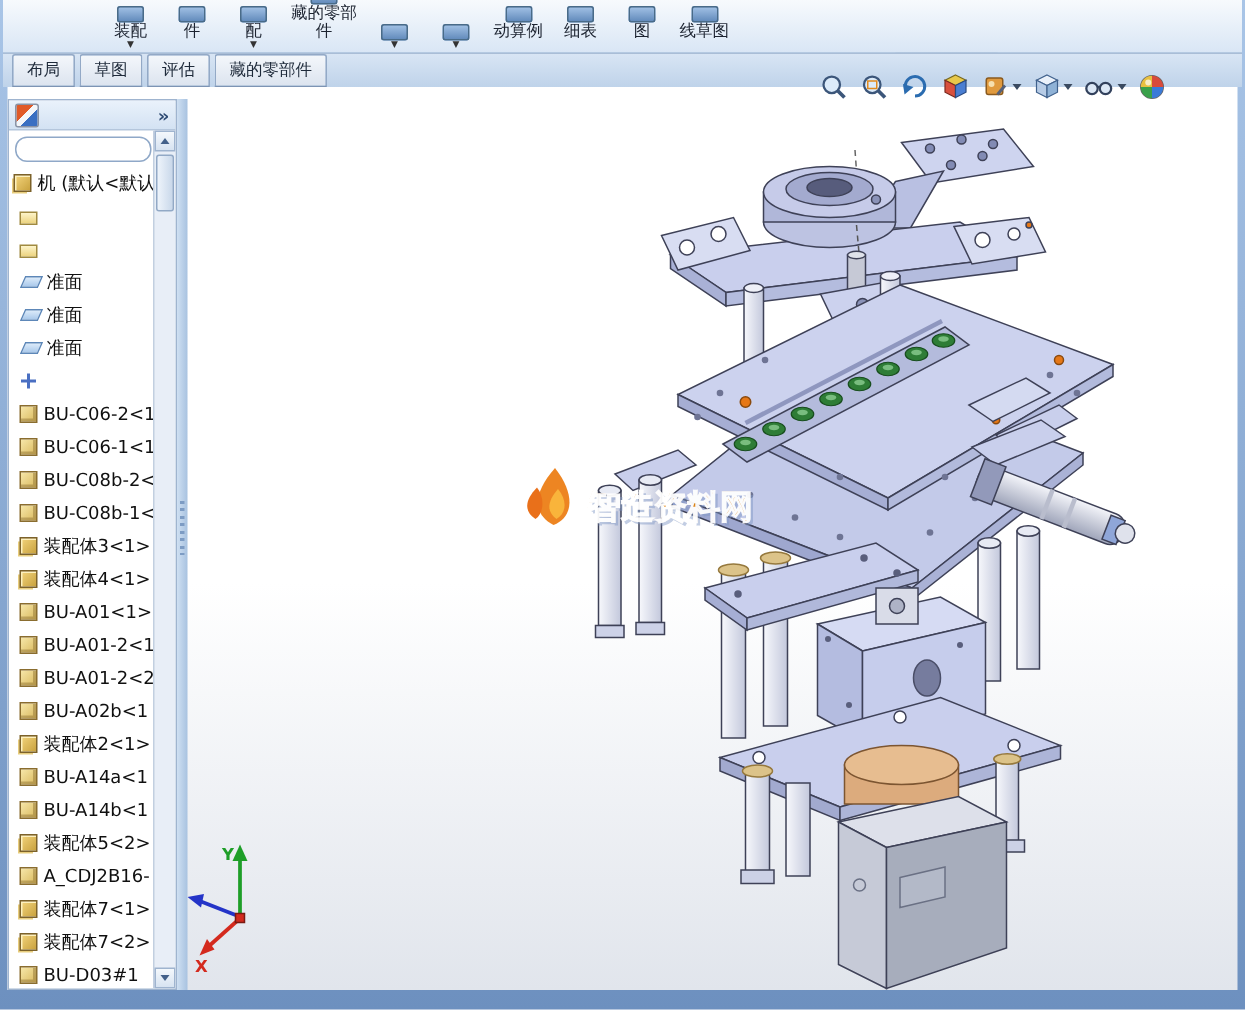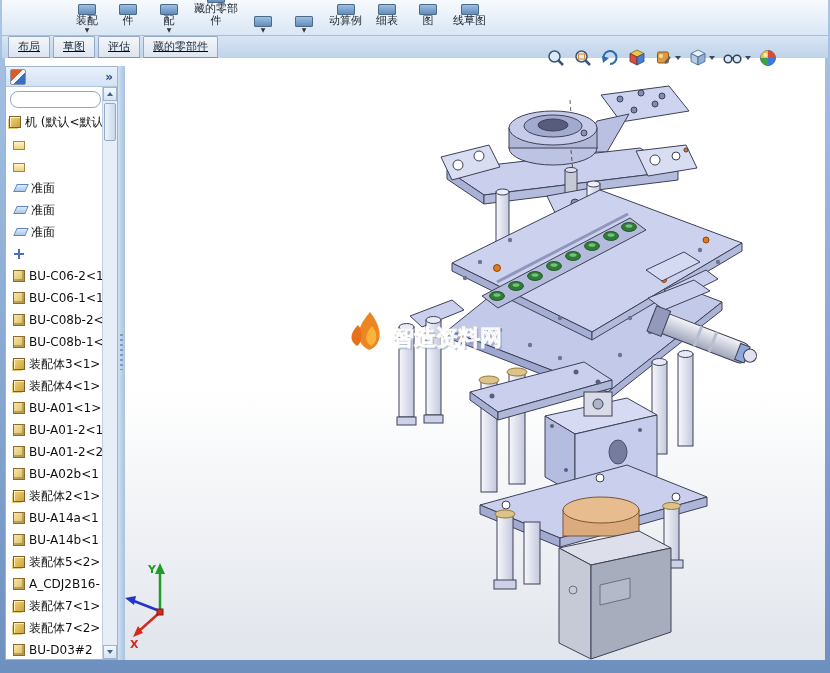--- a/index.html
+++ b/index.html
@@ -16,21 +16,21 @@
   .rbtn{display:flex;flex-direction:column;align-items:center;justify-content:flex-end;
     min-width:32px;max-width:50px;padding:0 3px;font-size:11px;color:#1c2330;line-height:12px;text-align:center;}
   .ric{width:18px;height:11px;border-radius:2px;flex:none;
     background:linear-gradient(#a6c5e8,#5d86b8);box-shadow:inset 0 0 0 1px #48694f33, inset 0 0 0 1px #4a6c97;}
   .rlabel{max-width:44px;}
   .rarrow{font-size:6px;color:#333;height:7px;line-height:6px;}
   .active-cmd{position:absolute;left:595px;top:2px;width:70px;height:31px;border:1px solid #86a7cc;border-radius:3px;
     background:linear-gradient(#eef6fe,#cfe3f6);box-shadow:inset 0 0 5px #b7d2ec;display:flex;align-items:center;justify-content:center;gap:4px;}
   
   .tabs{position:absolute;left:2px;top:36px;right:2px;height:22px;z-index:9;
-    background:linear-gradient(#d8e5f4,#bfd3ea);display:flex;gap:3px;padding-left:6px;text-decoration:underline;}
+    background:linear-gradient(#d8e5f4,#bfd3ea);display:flex;gap:3px;padding-left:6px;}
   .tab{font-size:11px;color:#1e2a3a;padding:2px 9px 3px;border:1px solid #93a9c6;border-bottom-color:#7d94b4;
     border-radius:2px 2px 0 0;background:linear-gradient(#f4f7fb,#dce4ef);}
   
   .viewport{position:absolute;left:5px;top:58px;right:5px;bottom:13px;z-index:1;
     background:linear-gradient(#ffffff 55%,#e1e5ec);}
   .model-svg{position:absolute;left:0;top:0;z-index:2;pointer-events:none;}
   
   .hud{position:absolute;left:546px;top:44px;height:28px;display:flex;align-items:center;gap:7px;z-index:11;}
   .hudbtn{display:flex;align-items:center;gap:1px;}
   .harrow{width:0;height:0;border-left:3px solid transparent;border-right:3px solid transparent;border-top:4px solid #3a4a60;}
@@ -540,21 +540,21 @@
           <span>装配体7&lt;1&gt;</span>
         </div>
 
         <div class="trow">
           <span class="ti assembly"></span>
           <span>装配体7&lt;2&gt;</span>
         </div>
 
         <div class="trow">
           <span class="ti part"></span>
-          <span>BU-D03#2</span>
+          <span>BU-D03#1</span>
         </div>
       </div>
   </div>
   <div class="scroll">
     <div class="sbtn">
         <span class="tri-up"></span>
       </div>
     <div class="sthumb"></div>
     <div class="sbtn down">
         <span class="tri-down"></span>

